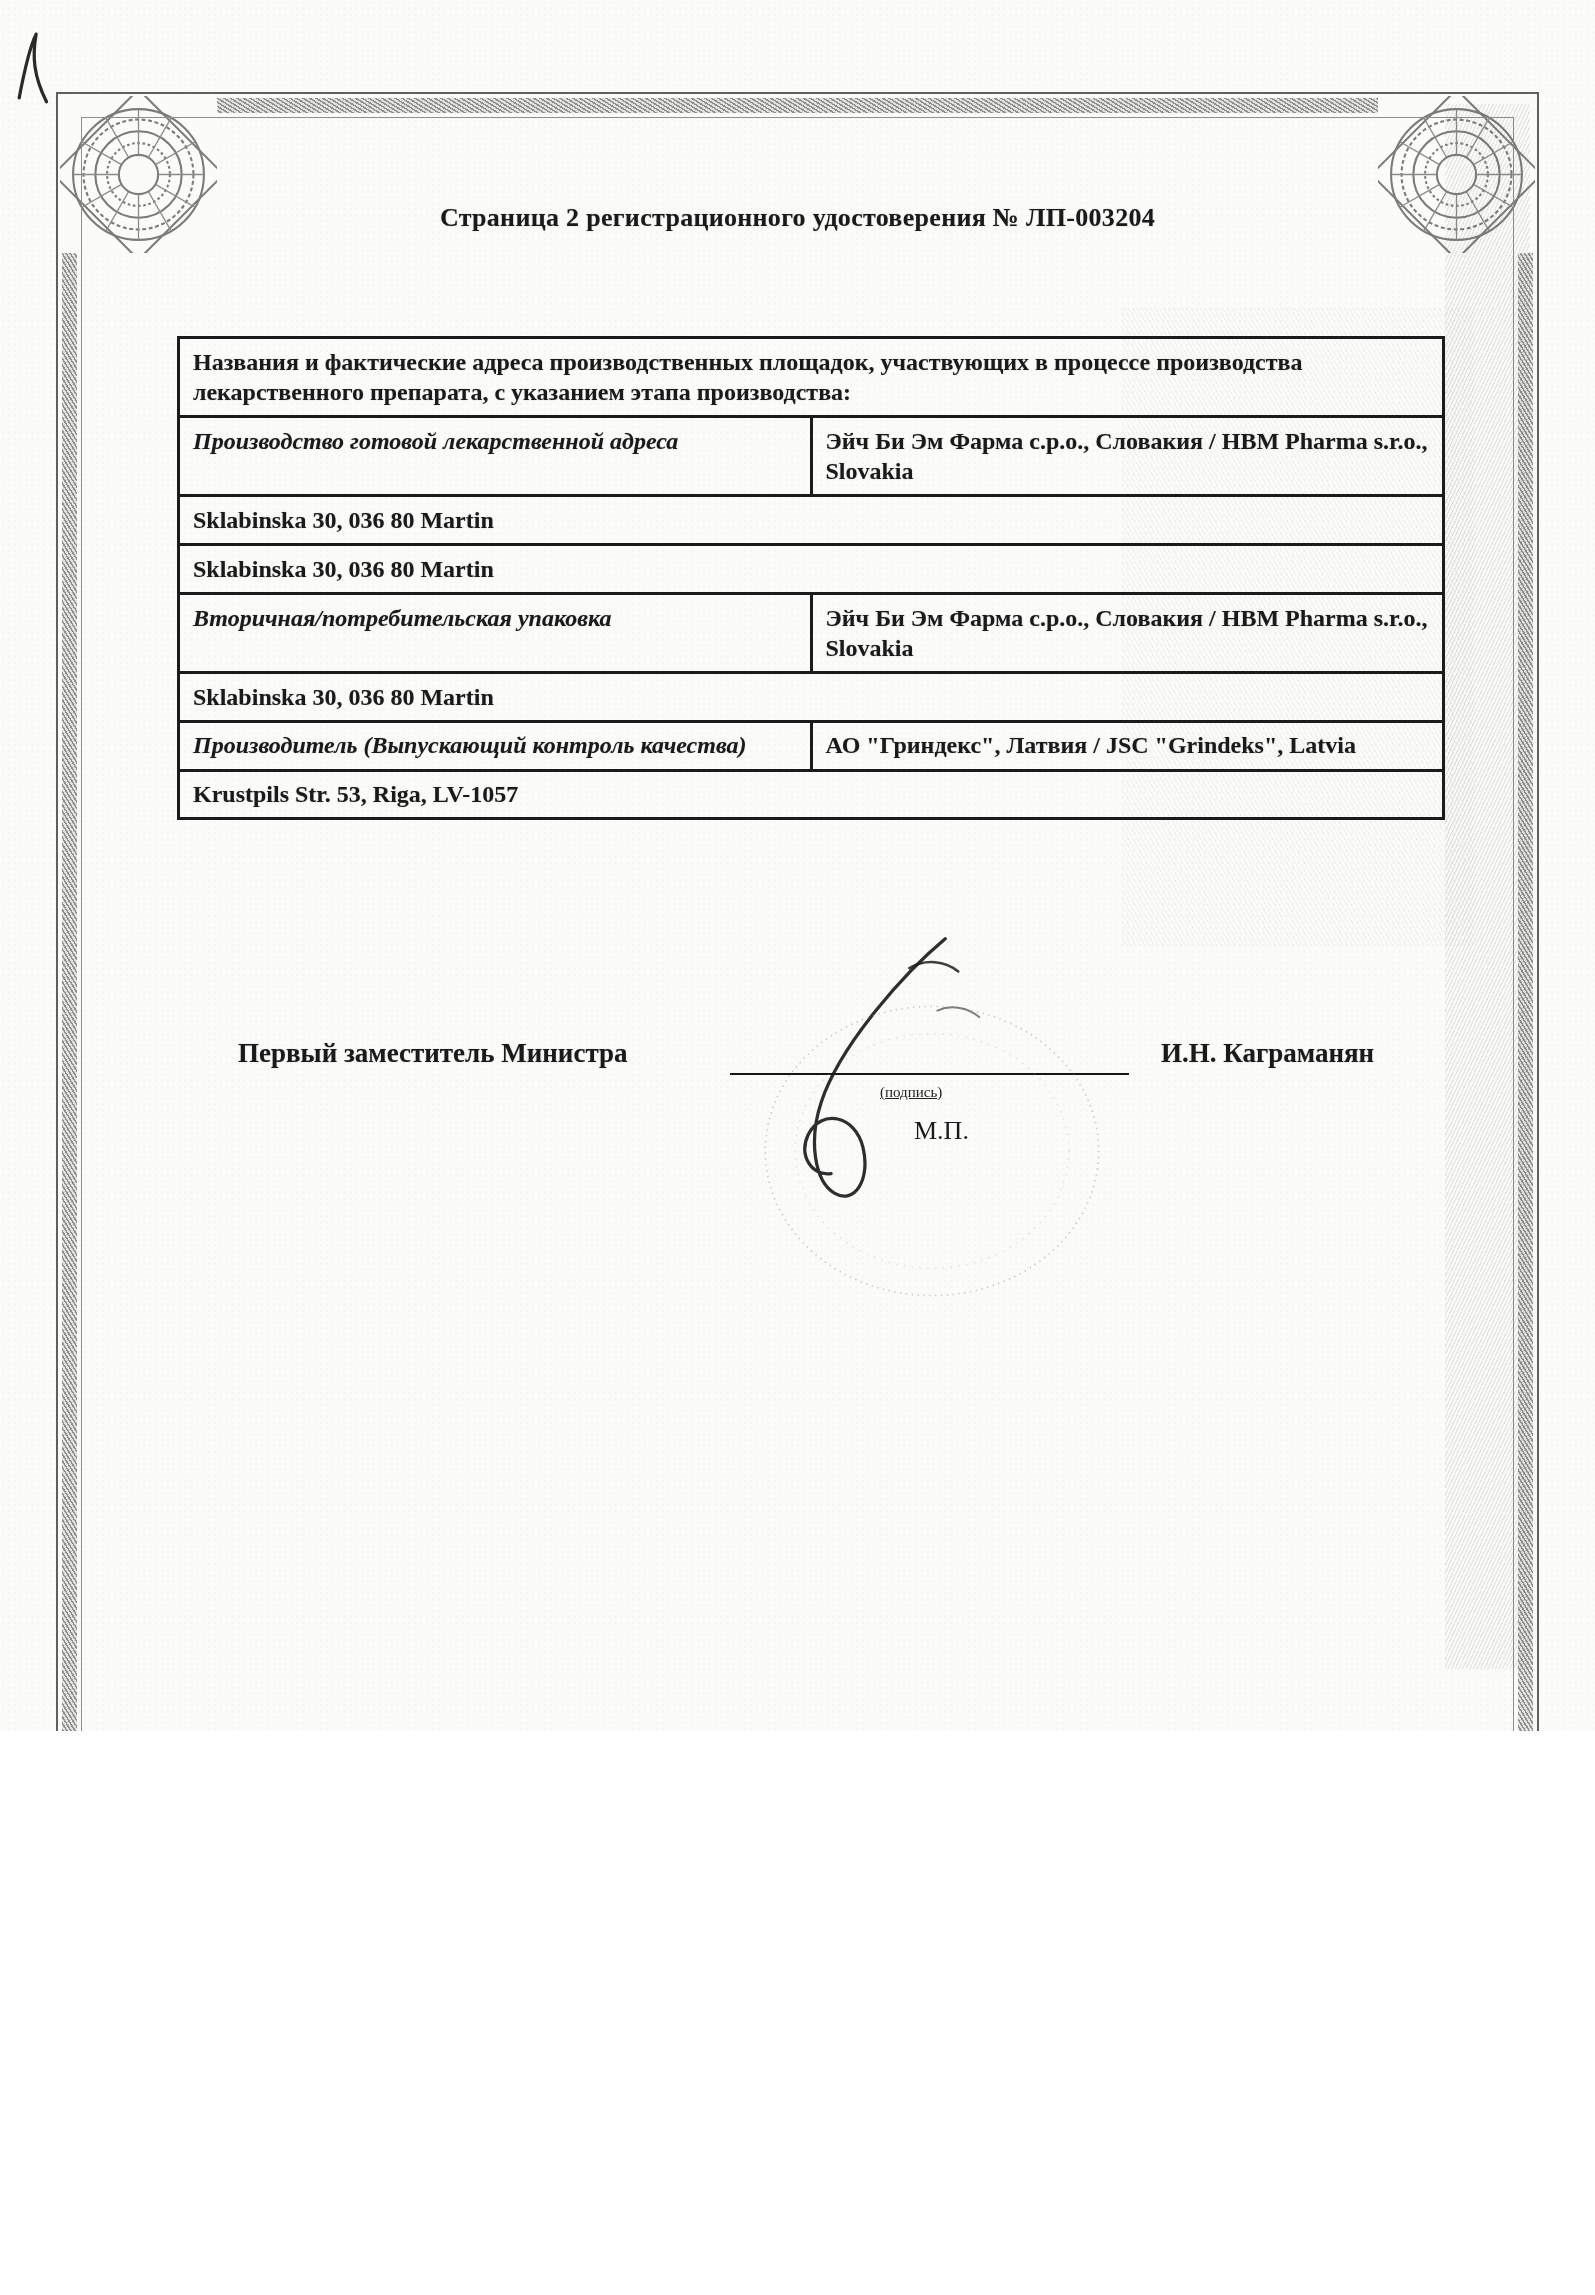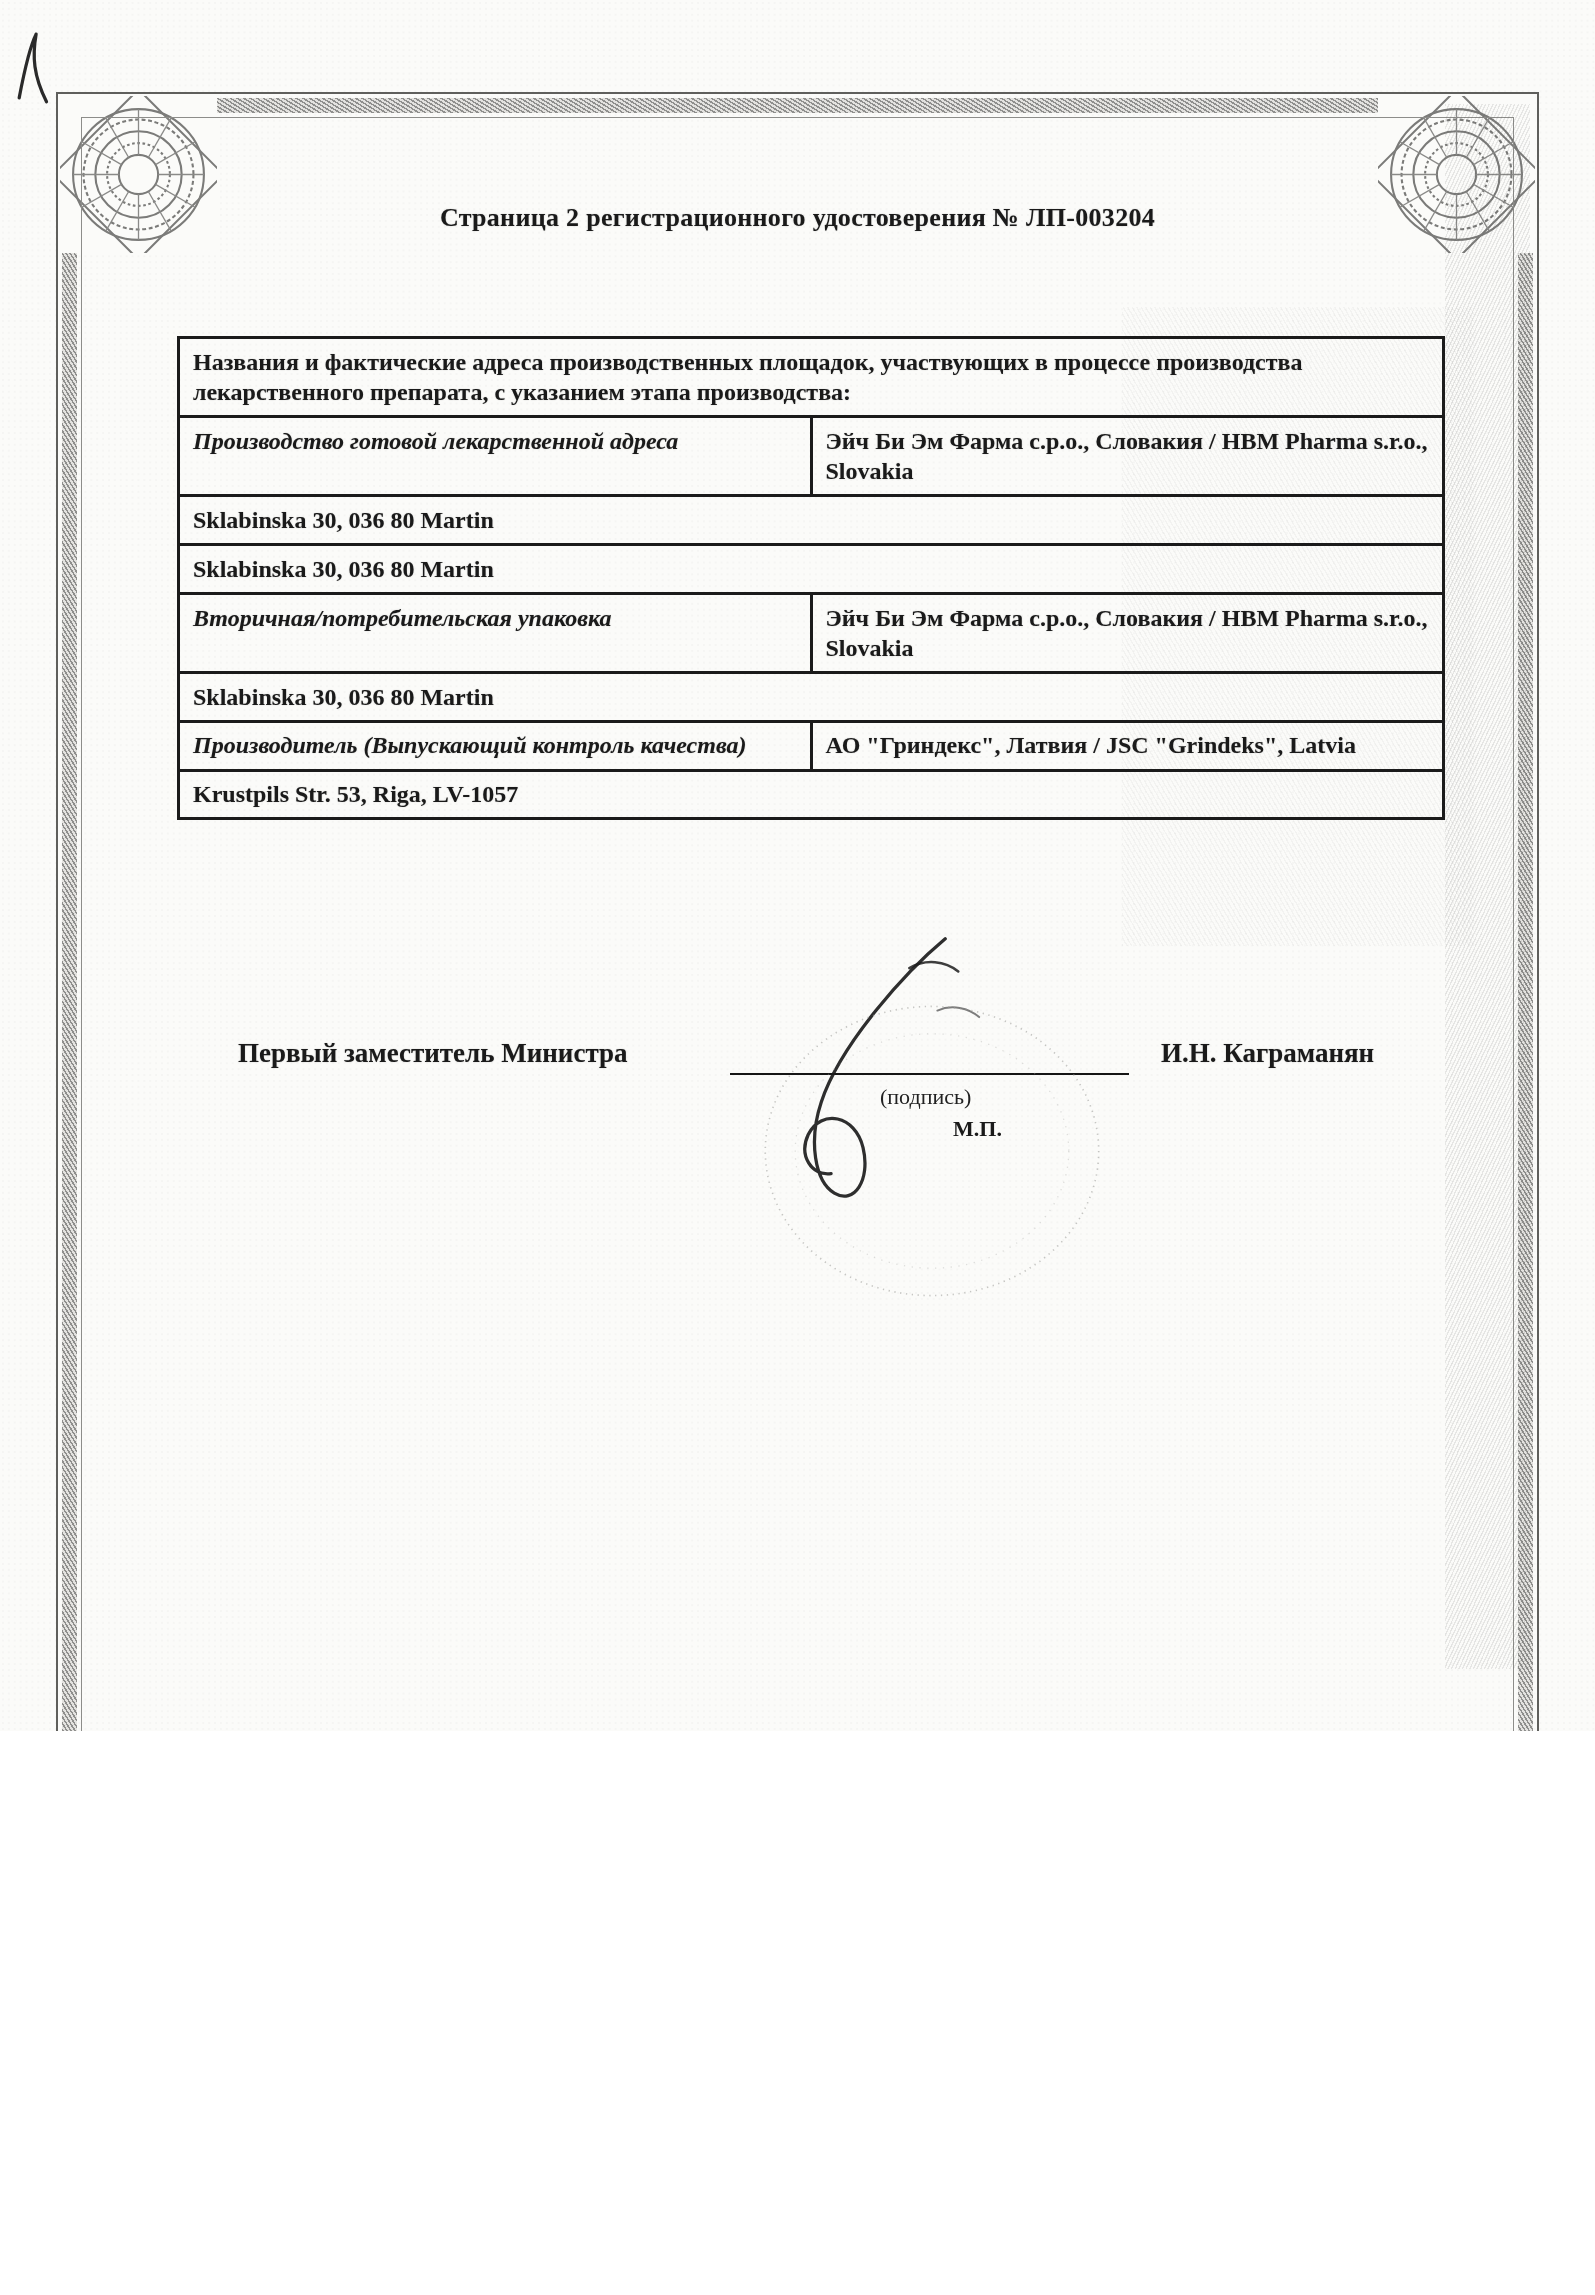--- a/index.html
+++ b/index.html
@@ -73,24 +73,24 @@
   }
   .sig-name{
     position:absolute;left:1161px;top:1038px;
     font-size:27px;font-weight:700;text-shadow:0 0 1.3px rgba(40,40,40,0.3);
   }
   .sig-line{
     position:absolute;left:730px;top:1073px;width:399px;
     border-top:2.6px solid #161616;
   }
   .sig-caption{
-    position:absolute;left:880px;top:1084px;font-size:22px;color:#222;
+    position:absolute;left:880px;top:1084px;font-size:15px;color:#222;text-decoration:underline;
   }
   .sig-seal{
-    position:absolute;left:914px;top:1116px;font-size:22px;font-weight:700;margin-left:39px;
+    position:absolute;left:914px;top:1116px;font-size:26px;font-weight:400;
   }
   .sig-stroke{position:absolute;left:743px;top:931px;width:274px;height:287px;}
   .stamp{position:absolute;left:756px;top:996px;width:352px;height:310px;}
   
   .hand-mark{position:absolute;left:10.4px;top:25px;width:60px;height:82px;}
   .footer{
     position:absolute;left:0;right:0;top:2273px;text-align:center;
     font-size:22px;font-weight:700;color:#2a2a2a;
     font-family:"Liberation Sans","DejaVu Sans",sans-serif;
   }

